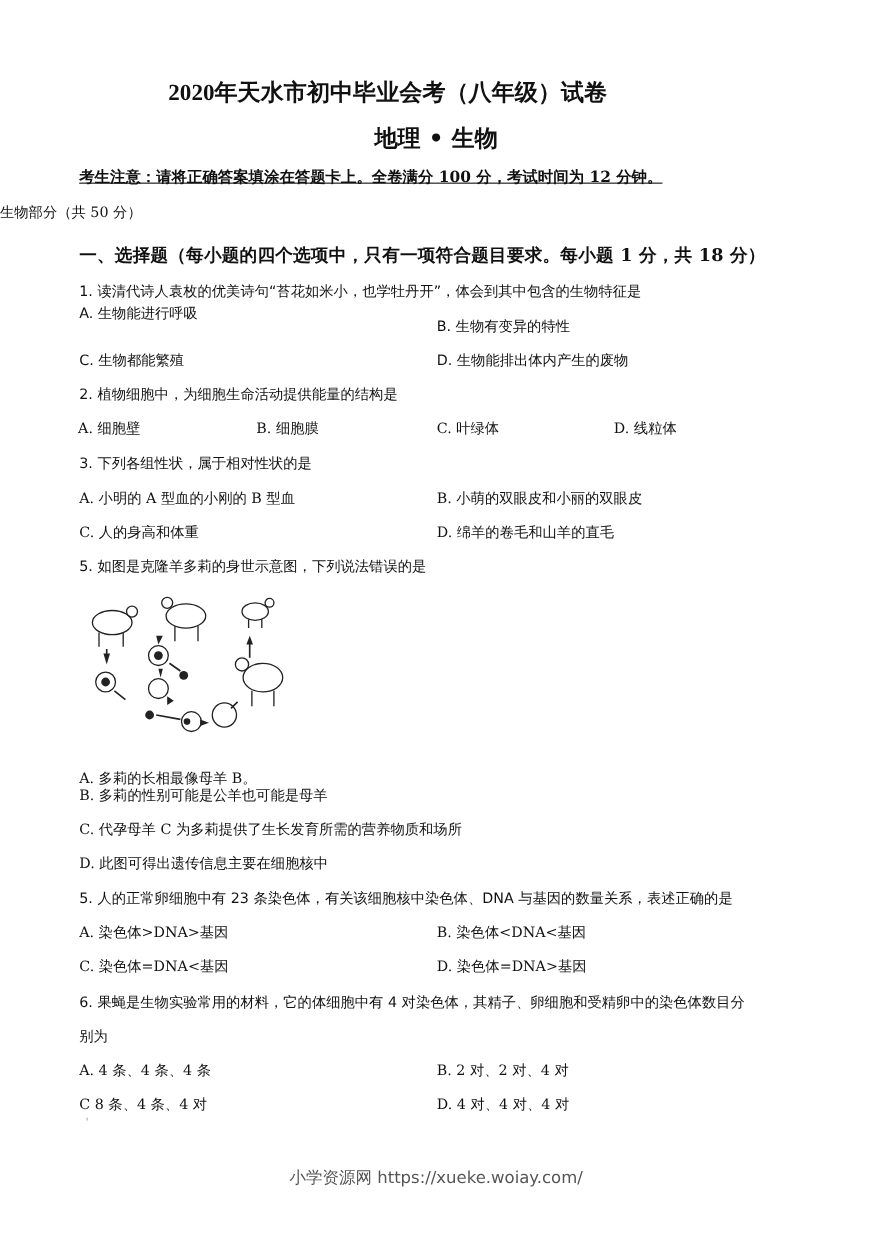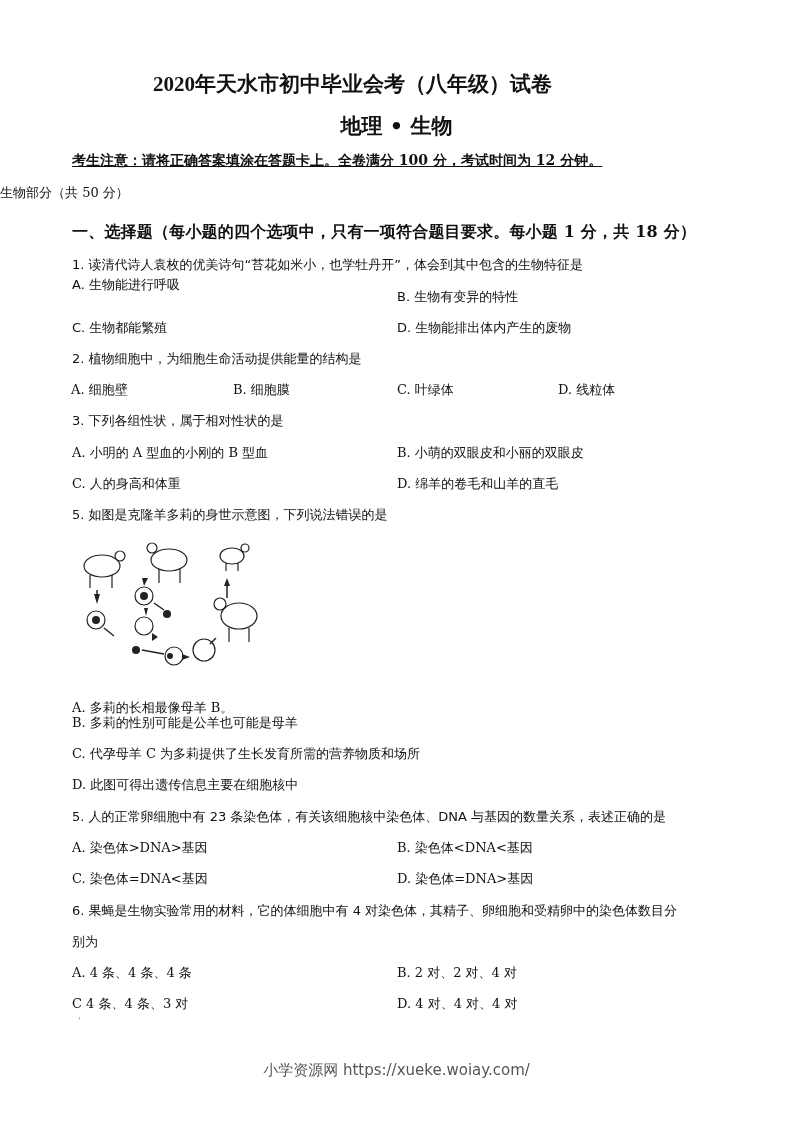--- a/index.html
+++ b/index.html
@@ -111,18 +111,18 @@
 <div class="abs q" style="left:72px;top:808px;">5. 人的正常卵细胞中有 23 条染色体，有关该细胞核中染色体、DNA 与基因的数量关系，表述正确的是</div>
 <div class="abs o" style="left:72px;top:839px;">A.  染色体&gt;DNA&gt;基因</div>
 <div class="abs o" style="left:397px;top:839px;">B.  染色体&lt;DNA&lt;基因</div>
 <div class="abs o" style="left:72px;top:870px;">C.  染色体=DNA&lt;基因</div>
 <div class="abs o" style="left:397px;top:870px;">D.  染色体=DNA&gt;基因</div>
 
 <div class="abs q" style="left:72px;top:902px;">6. 果蝇是生物实验常用的材料，它的体细胞中有 4 对染色体，其精子、卵细胞和受精卵中的染色体数目分</div>
 <div class="abs q" style="left:72px;top:933px;">别为</div>
 <div class="abs o" style="left:72px;top:964px;">A.  4 条、4 条、4 条</div>
 <div class="abs o" style="left:397px;top:964px;">B.  2 对、2 对、4 对</div>
-<div class="abs o" style="left:72px;top:995px;">C  4 条、4 条、3 对</div>
+<div class="abs o" style="left:72px;top:995px;">C  8 条、4 条、4 对</div>
 <div class="abs o" style="left:397px;top:995px;">D.  4 对、4 对、4 对</div>
 
 <div class="abs tick">'</div>
 
 <div class="abs footer">小学资源网 https://xueke.woiay.com/</div>
 
 </body></html>

